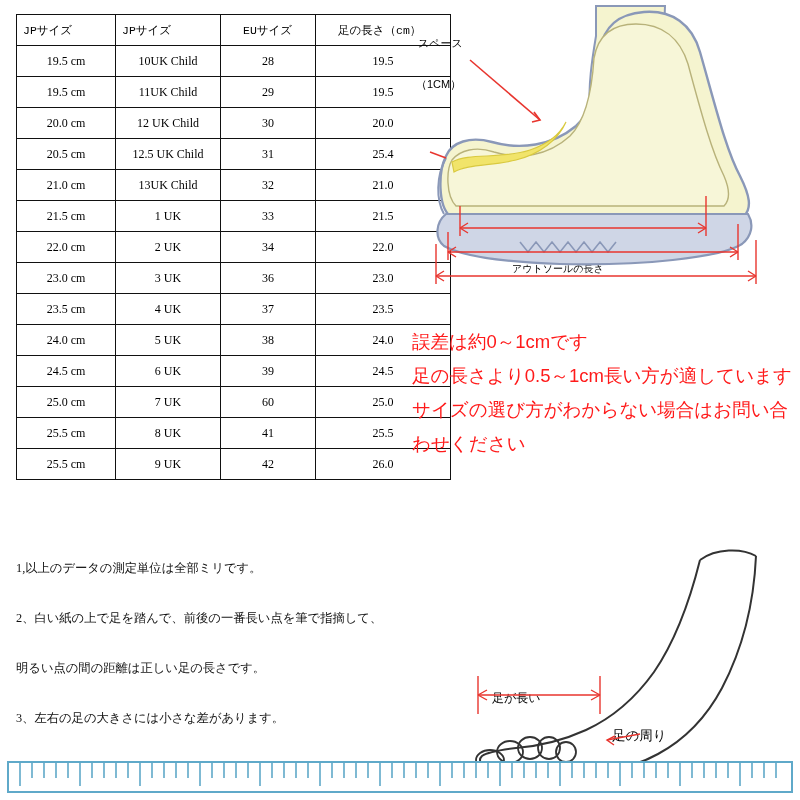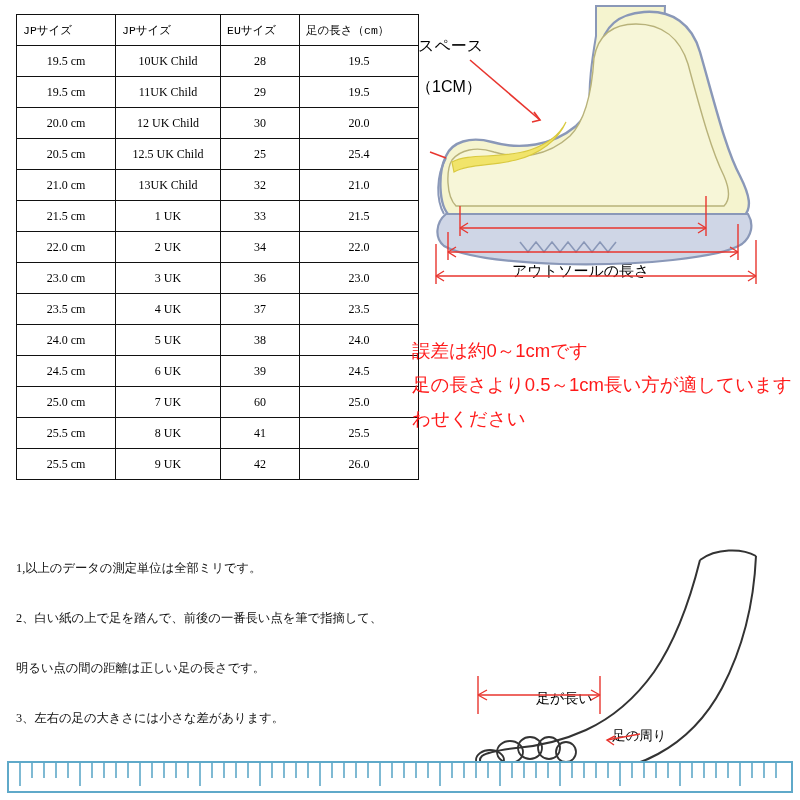--- a/index.html
+++ b/index.html
@@ -50,63 +50,63 @@
   }
   table.size-table th:first-child,
   table.size-table td:first-child { width: 92px; }
   table.size-table th:nth-child(2),
   table.size-table td:nth-child(2) { width: 98px; }
   table.size-table th:nth-child(3),
   table.size-table td:nth-child(3) { width: 72px; }
   table.size-table th:nth-child(4),
   table.size-table td:nth-child(4) { width: 112px; }
   table.size-table th { text-align: left; padding-left: 6px; }
-  table.size-table th.c3 { text-align: left; padding-left: 6px; }
+  table.size-table th.c3 { text-align: left; padding-left: 22px; }
 
   
   .notes {
     position: absolute;
     left: 16px;
     top: 527px;
     width: 530px;
     font-family: "Liberation Serif", serif;
     font-size: 12.3px;
     line-height: 16.6px;
     color: #111;
     white-space: pre-wrap;
   }
   .notes div { white-space: nowrap; }
 
   
   .red-text {
     position: absolute;
     left: 412px;
-    top: 334px;
+    top: 325px;
     width: 386px;
     color: #ff1a1a;
     font-family: "Liberation Sans", sans-serif;
     font-size: 18.5px;
     line-height: 34px;
   }
 
   
   .lbl {
     position: absolute;
     color: #000;
     font-family: "Liberation Sans", sans-serif;
-    font-size: 16px;
+    font-size: 11px;
     white-space: nowrap;
   }
   .lbl-space { left: 418px; top: 36px; }
   .lbl-1cm   { left: 416px; top: 77px; }
   .lbl-ashi  { left: 535px; top: 215px; font-size: 14.5px; }
   .lbl-insole{ left: 515px; top: 238px; font-size: 15px; }
-  .lbl-outsole{left: 512px; top: 262px; font-size: 15px; text-align: center; }
-
-  .lbl-long  { left: 536px; top: 690px; font-size: 14px; }
+  .lbl-outsole{left: 512px; top: 262px; font-size: 10px; text-align: center; }
+
+  .lbl-long  { left: 492px; top: 690px; font-size: 12px; }
   .lbl-around{ left: 612px; top: 727px; font-size: 13.5px; }
 
   svg.overlay {
     position: absolute;
     left: 0; top: 0;
     width: 800px; height: 800px;
     pointer-events: none;
   }
 </style>
 </head>
@@ -139,21 +139,21 @@
         </tr>
         <tr>
           <td>20.0 cm</td>
           <td>12 UK Child</td>
           <td>30</td>
           <td>20.0</td>
         </tr>
         <tr>
           <td>20.5 cm</td>
           <td>12.5 UK Child</td>
-          <td>25</td>
+          <td>31</td>
           <td>25.4</td>
         </tr>
         <tr>
           <td>21.0 cm</td>
           <td>13UK Child</td>
           <td>32</td>
           <td>21.0</td>
         </tr>
         <tr>
           <td>21.5 cm</td>
@@ -221,20 +221,21 @@
     <div>大足の数を基準にしてください。</div>
     
     
     
     
   </div>
 
   <div class="red-text">
     <div>誤差は約0～1cmです</div>
     <div>足の長さより0.5～1cm長い方が適しています</div>
+    <div>サイズの選び方がわからない場合はお問い合</div>
     <div>わせください</div>
   </div>
 
   <div class="lbl lbl-space">スペース</div>
   <div class="lbl lbl-1cm">（1CM）</div>
   <div class="lbl lbl-ashi">足の長さ</div>
   <div class="lbl lbl-insole">インソールの長さ</div>
   <div class="lbl lbl-outsole">アウトソールの長さ</div>
   <div class="lbl lbl-long">足が長い</div>
   <div class="lbl lbl-around">足の周り</div>

